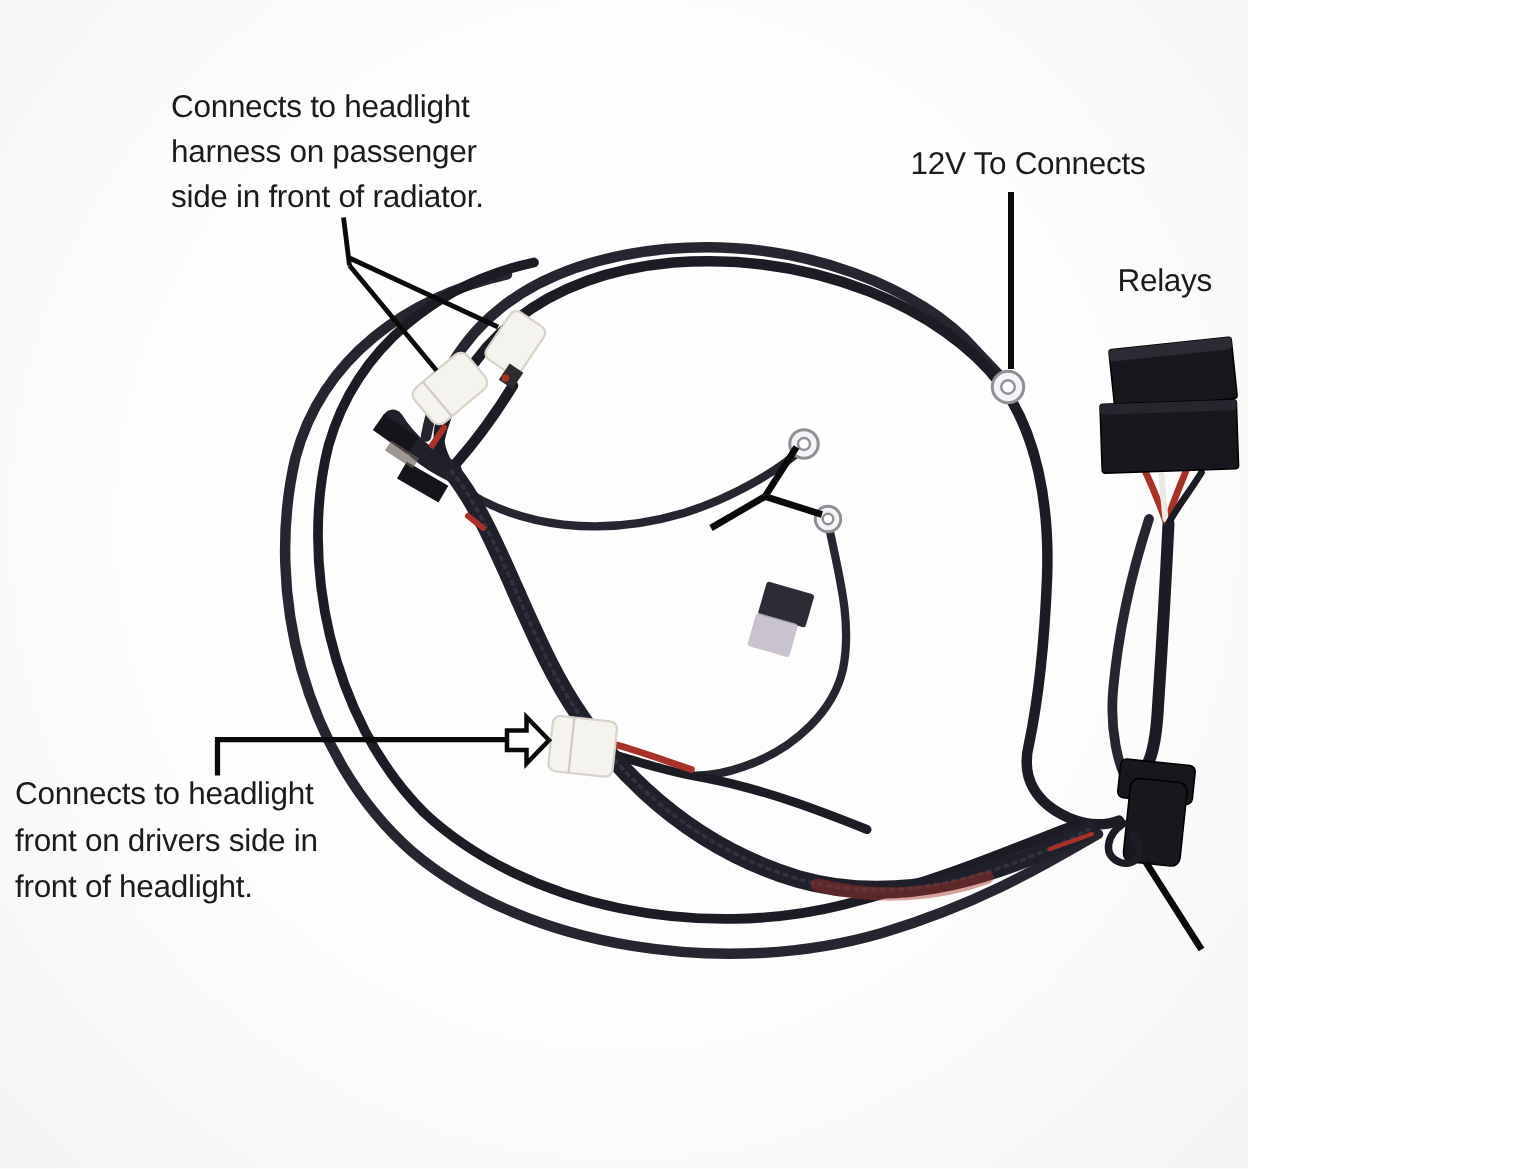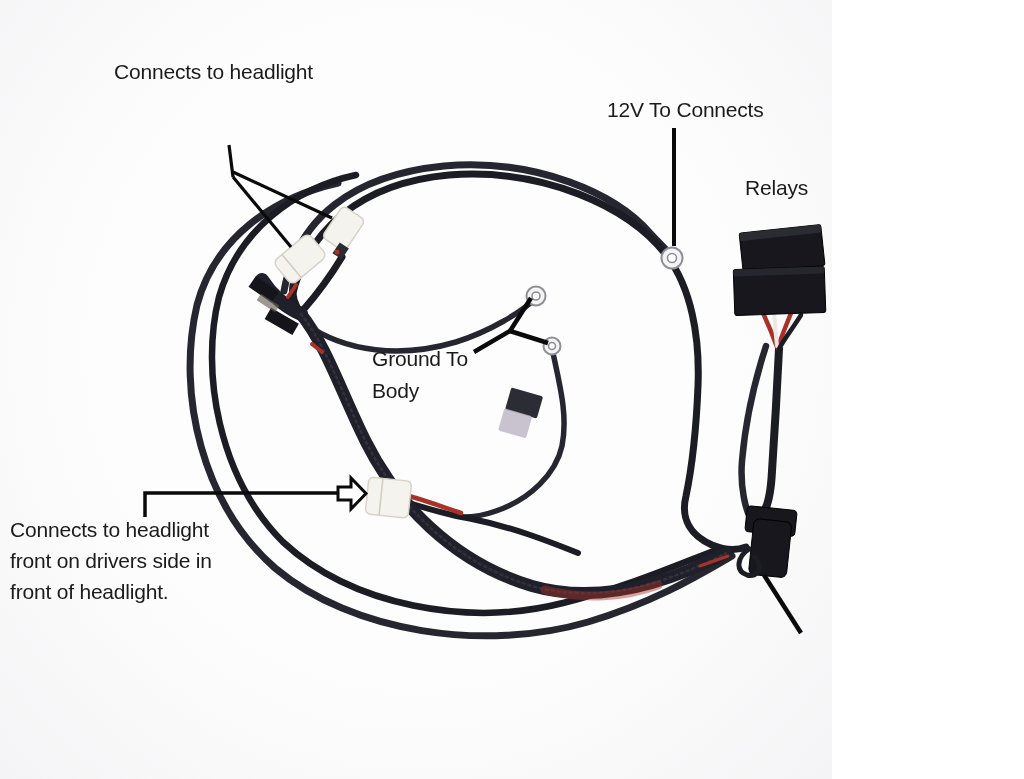--- a/index.html
+++ b/index.html
@@ -170,30 +170,28 @@
 
       <path class="ann" stroke-width="3.5" d="M 145,517 L 145,493 L 339,493"></path>
       <polygon class="arrow-out" points="338,487 351,487 351,478 366,493.5 351,509 351,500 338,500"></polygon>
 
       <path class="ann" stroke-width="4.5" d="M 764,575 L 801,633"></path>
     </g>
   </svg>
 
   <div class="label" style="left:114px; top:57px">
     <div>Connects to headlight</div>
+    <div>harness on passenger</div>
+    <div>side in front of radiator.</div>
   </div>
 
   <div class="label" style="left:607px; top:95px">12V To Connects</div>
 
   <div class="label" style="left:745px; top:173px">Relays</div>
 
-  <div class="label lh32" style="left:372px; top:343px">
-    <div>Ground To</div>
-    <div>Body</div>
-  </div>
 
   <div class="label lh31" style="left:10px; top:514px">
     <div>Connects to headlight</div>
     <div>front on drivers side in</div>
     <div>front of headlight.</div>
   </div>
 
 
 </div>
 

